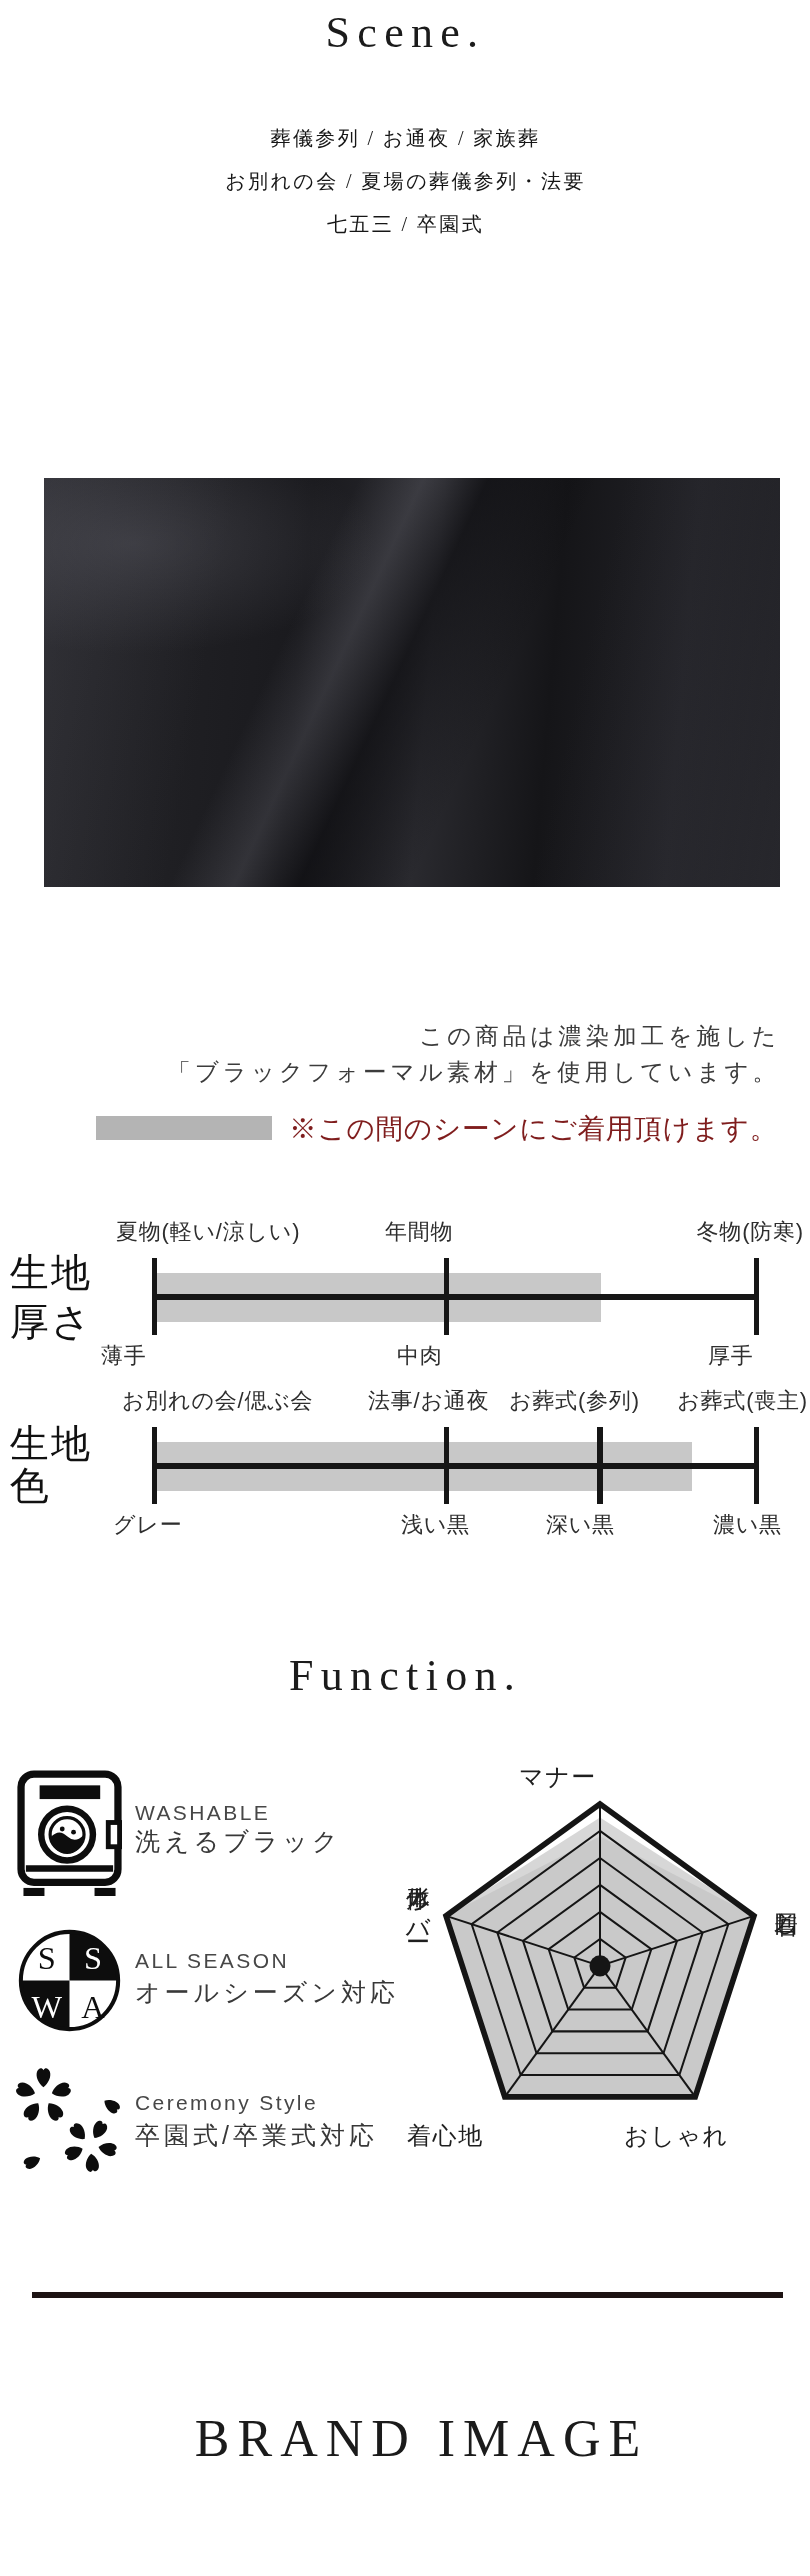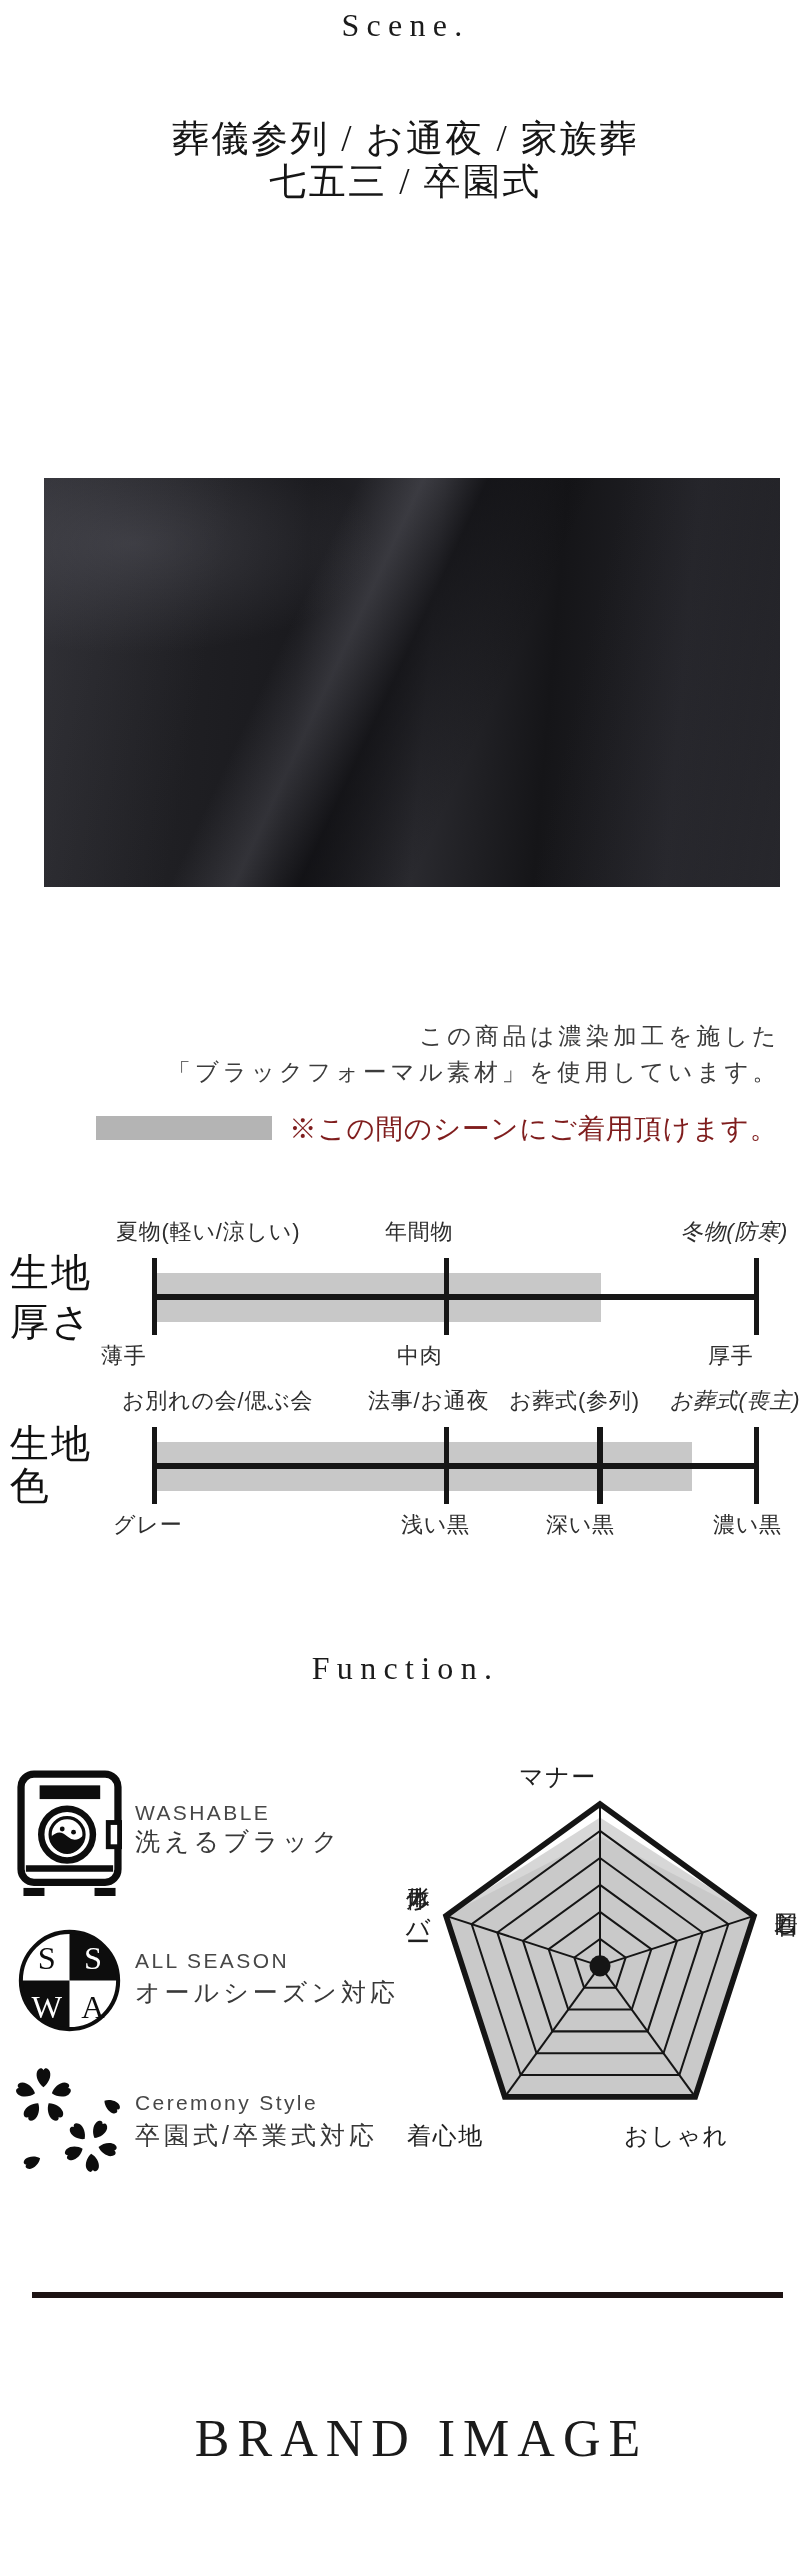--- a/index.html
+++ b/index.html
@@ -1,23 +1,23 @@
 <!DOCTYPE html>
 <html style="font-size:13px"><head>
 <meta charset="utf-8">
 <style>
   html,body{margin:0;padding:0;background:#ffffff;}
   .page{position:relative;width:811px;height:2576px;background:#ffffff;overflow:hidden;
         font-family:"Liberation Serif",serif;color:#1c1c1c;}
   .abs{position:absolute;}
   
   .en-heading{width:100%;text-align:center;font-family:"Liberation Serif",serif;
-              font-size:32px;letter-spacing:7.3px;color:#1b1b1b;white-space:nowrap;}
-  
-  .scene-lines{top:117px;left:0;width:100%;text-align:center;font-size:37px;
+              font-size:44px;letter-spacing:7.3px;color:#1b1b1b;white-space:nowrap;}
+  
+  .scene-lines{top:117px;left:0;width:100%;text-align:center;font-size:20px;
                line-height:43px;letter-spacing:2.4px;color:#161616;}
   
   .fabric{left:44px;top:478px;width:736px;height:409px;background-color:#1f1f22;
     background-image:
       radial-gradient(ellipse 55% 45% at 12% 16%, rgba(95,95,104,0.40), rgba(0,0,0,0) 60%),
       linear-gradient(100deg, rgba(80,80,90,0.28) 0%, rgba(20,20,24,0) 24%),
       linear-gradient(283deg, rgba(70,70,78,0.30) 0%, rgba(0,0,0,0) 30%),
       linear-gradient(115deg, rgba(0,0,0,0) 34%, rgba(120,120,130,0.25) 41%, rgba(10,10,13,0.55) 48%, rgba(0,0,0,0) 60%),
       linear-gradient(95deg, #26262a 0%, #1a1a1e 35%, #2a2a2f 52%, #151518 68%, #222227 85%, #19191d 100%);}
   
@@ -31,39 +31,40 @@
   .legend-note{left:289px;top:1110px;font-size:27.6px;letter-spacing:0.8px;color:#7f1d1d;white-space:nowrap;}
   
   .scale-name{left:9.7px;font-size:39px;letter-spacing:2.4px;color:#111;line-height:49px;white-space:nowrap;}
   .scale-label{font-family:"Liberation Sans",sans-serif;font-size:22px;color:#2e2e2e;
                letter-spacing:0.8px;white-space:nowrap;}
   .axis{left:154px;width:602px;height:77px;}
   .scale-band{position:absolute;top:14.6px;height:49px;background:#c8c8c8;}
   .axis-line{position:absolute;left:0;right:0;top:36px;height:5.7px;background:#161616;}
   .tick{position:absolute;top:0;width:5.7px;height:77px;background:#161616;}
   .center{text-align:left;}
-  .right{text-align:center;font-style:italic;}
+  .right{text-align:right;}
   
   .feature-en{font-family:Liberation Sans, sans-serif;font-size:21px;letter-spacing:2.4px;color:#474747;white-space:nowrap;}
   .feature-jp{font-family:"Liberation Sans",sans-serif;font-size:25px;letter-spacing:4px;color:#383838;white-space:nowrap;}
   
   .radar-label{font-size:24px;color:#1f1f1f;letter-spacing:1.6px;white-space:nowrap;}
   .v-label{writing-mode:vertical-rl;text-orientation:mixed;}
   
   .divider{left:32px;top:2292px;width:751px;height:5.7px;background:#1d1313;}
   .brand{top:2409px;font-size:52px;letter-spacing:8px;margin-left:16px;}
 </style>
 </head>
 <body>
 
 <div class="page">
 
   <div class="abs en-heading" style="top:6.5px">Scene.</div>
   <div class="abs scene-lines">
     <div>葬儀参列 / お通夜 / 家族葬</div>
+    <div>お別れの会 / 夏場の葬儀参列・法要</div>
     <div>七五三 / 卒園式</div>
   </div>
 
   <div class="abs fabric"></div>
 
 
   <div class="abs desc">
     <div>この商品は濃染加工を施した</div>
     <div>「ブラックフォーマル素材」を使用しています。</div>
   </div>

